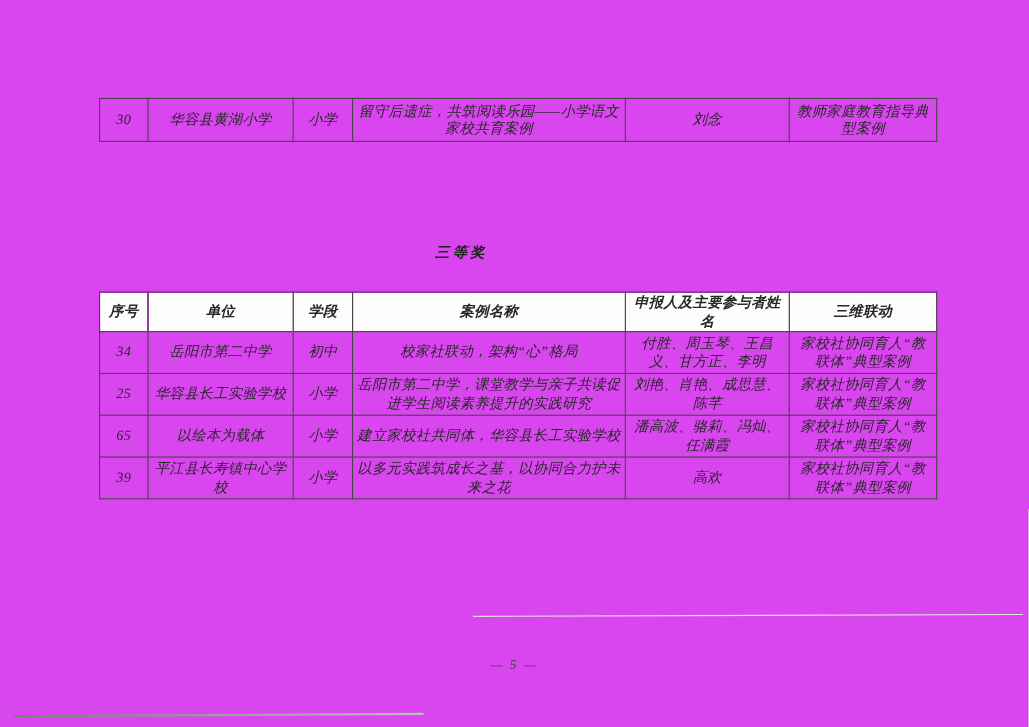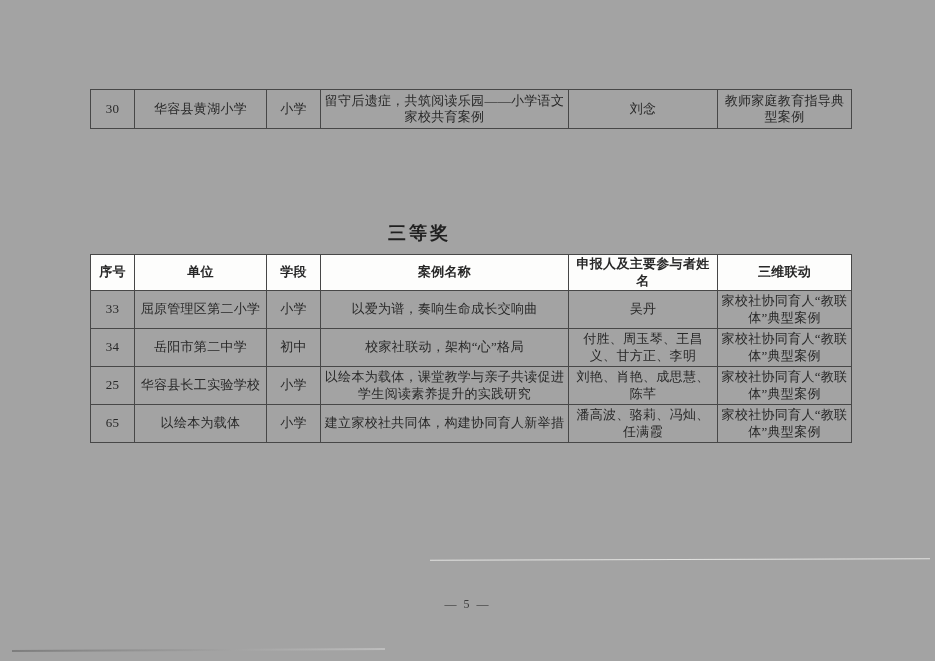--- a/index.html
+++ b/index.html
@@ -1,33 +1,34 @@
 <!DOCTYPE html>
 <html><head>
 <meta charset="utf-8">
 <style>
   html,body{margin:0;padding:0;background:#e8e8e8;}
   .page{
     position:relative;
     width:935px;height:661px;
     margin:0 auto;
-    background:#a3a3a3;
+    background:#d946ef;
     overflow:hidden;
     font-family:"Liberation Serif","DejaVu Serif",serif;
     color:#282828;
+    font-style:italic;
   }
   .doc-table{
     position:absolute;
     left:90px;
     border-collapse:collapse;
     table-layout:fixed;
     width:761px;
   }
   .cont-table{top:89px;}
-  .main-table{top:254px;}
+  .main-table{top:265px;}
   .doc-table td,.doc-table th{
     border:1px solid #474747;
     text-align:center;
     vertical-align:middle;
     font-size:13px;
     line-height:16.5px;
     padding:1px 3px;
     letter-spacing:0.3px;
     overflow:hidden;
   }
@@ -38,21 +39,21 @@
   }
   .cont-table td{height:36px;}
   .main-table tbody td{height:35px;}
   .heading{
     position:absolute;
     top:221px;left:0;width:839px;
     margin:0;
     text-align:center;
     font-family:"Liberation Sans","DejaVu Sans",sans-serif;
     font-weight:bold;
-    font-size:18px;
+    font-size:13px;
     letter-spacing:3px;
     color:#1f1f1f;
   }
   .page-footer{
     position:absolute;
     top:597px;left:0;width:935px;
     text-align:center;
     font-size:12px;
     letter-spacing:2px;
     color:#3c3c3c;
@@ -111,49 +112,49 @@
         <th>序号</th>
         <th>单位</th>
         <th>学段</th>
         <th>案例名称</th>
         <th>申报人及主要参与者姓名</th>
         <th>三维联动</th>
       </tr>
     </thead>
     <tbody>
         <tr>
-          <td>33</td>
-          <td>屈原管理区第二小学</td>
-          <td>小学</td>
-          <td>以爱为谱，奏响生命成长交响曲</td>
-          <td>吴丹</td>
-          <td>家校社协同育人“教联体”典型案例</td>
-        </tr>
-        <tr>
           <td>34</td>
           <td>岳阳市第二中学</td>
           <td>初中</td>
           <td>校家社联动，架构“心”格局</td>
           <td>付胜、周玉琴、王昌义、甘方正、李明</td>
           <td>家校社协同育人“教联体”典型案例</td>
         </tr>
         <tr>
           <td>25</td>
           <td>华容县长工实验学校</td>
           <td>小学</td>
-          <td>以绘本为载体，课堂教学与亲子共读促进学生阅读素养提升的实践研究</td>
+          <td>岳阳市第二中学，课堂教学与亲子共读促进学生阅读素养提升的实践研究</td>
           <td>刘艳、肖艳、成思慧、陈芊</td>
           <td>家校社协同育人“教联体”典型案例</td>
         </tr>
         <tr>
           <td>65</td>
           <td>以绘本为载体</td>
           <td>小学</td>
-          <td>建立家校社共同体，构建协同育人新举措</td>
+          <td>建立家校社共同体，华容县长工实验学校</td>
           <td>潘高波、骆莉、冯灿、任满霞</td>
+          <td>家校社协同育人“教联体”典型案例</td>
+        </tr>
+        <tr>
+          <td>39</td>
+          <td>平江县长寿镇中心学校</td>
+          <td>小学</td>
+          <td>以多元实践筑成长之基，以协同合力护未来之花</td>
+          <td>高欢</td>
           <td>家校社协同育人“教联体”典型案例</td>
         </tr>
       </tbody>
   </table>
 
   <div class="page-footer">— 5 —</div>
 
   <div class="artifact artifact-mid"></div>
   <div class="artifact artifact-bottom"></div>
 

